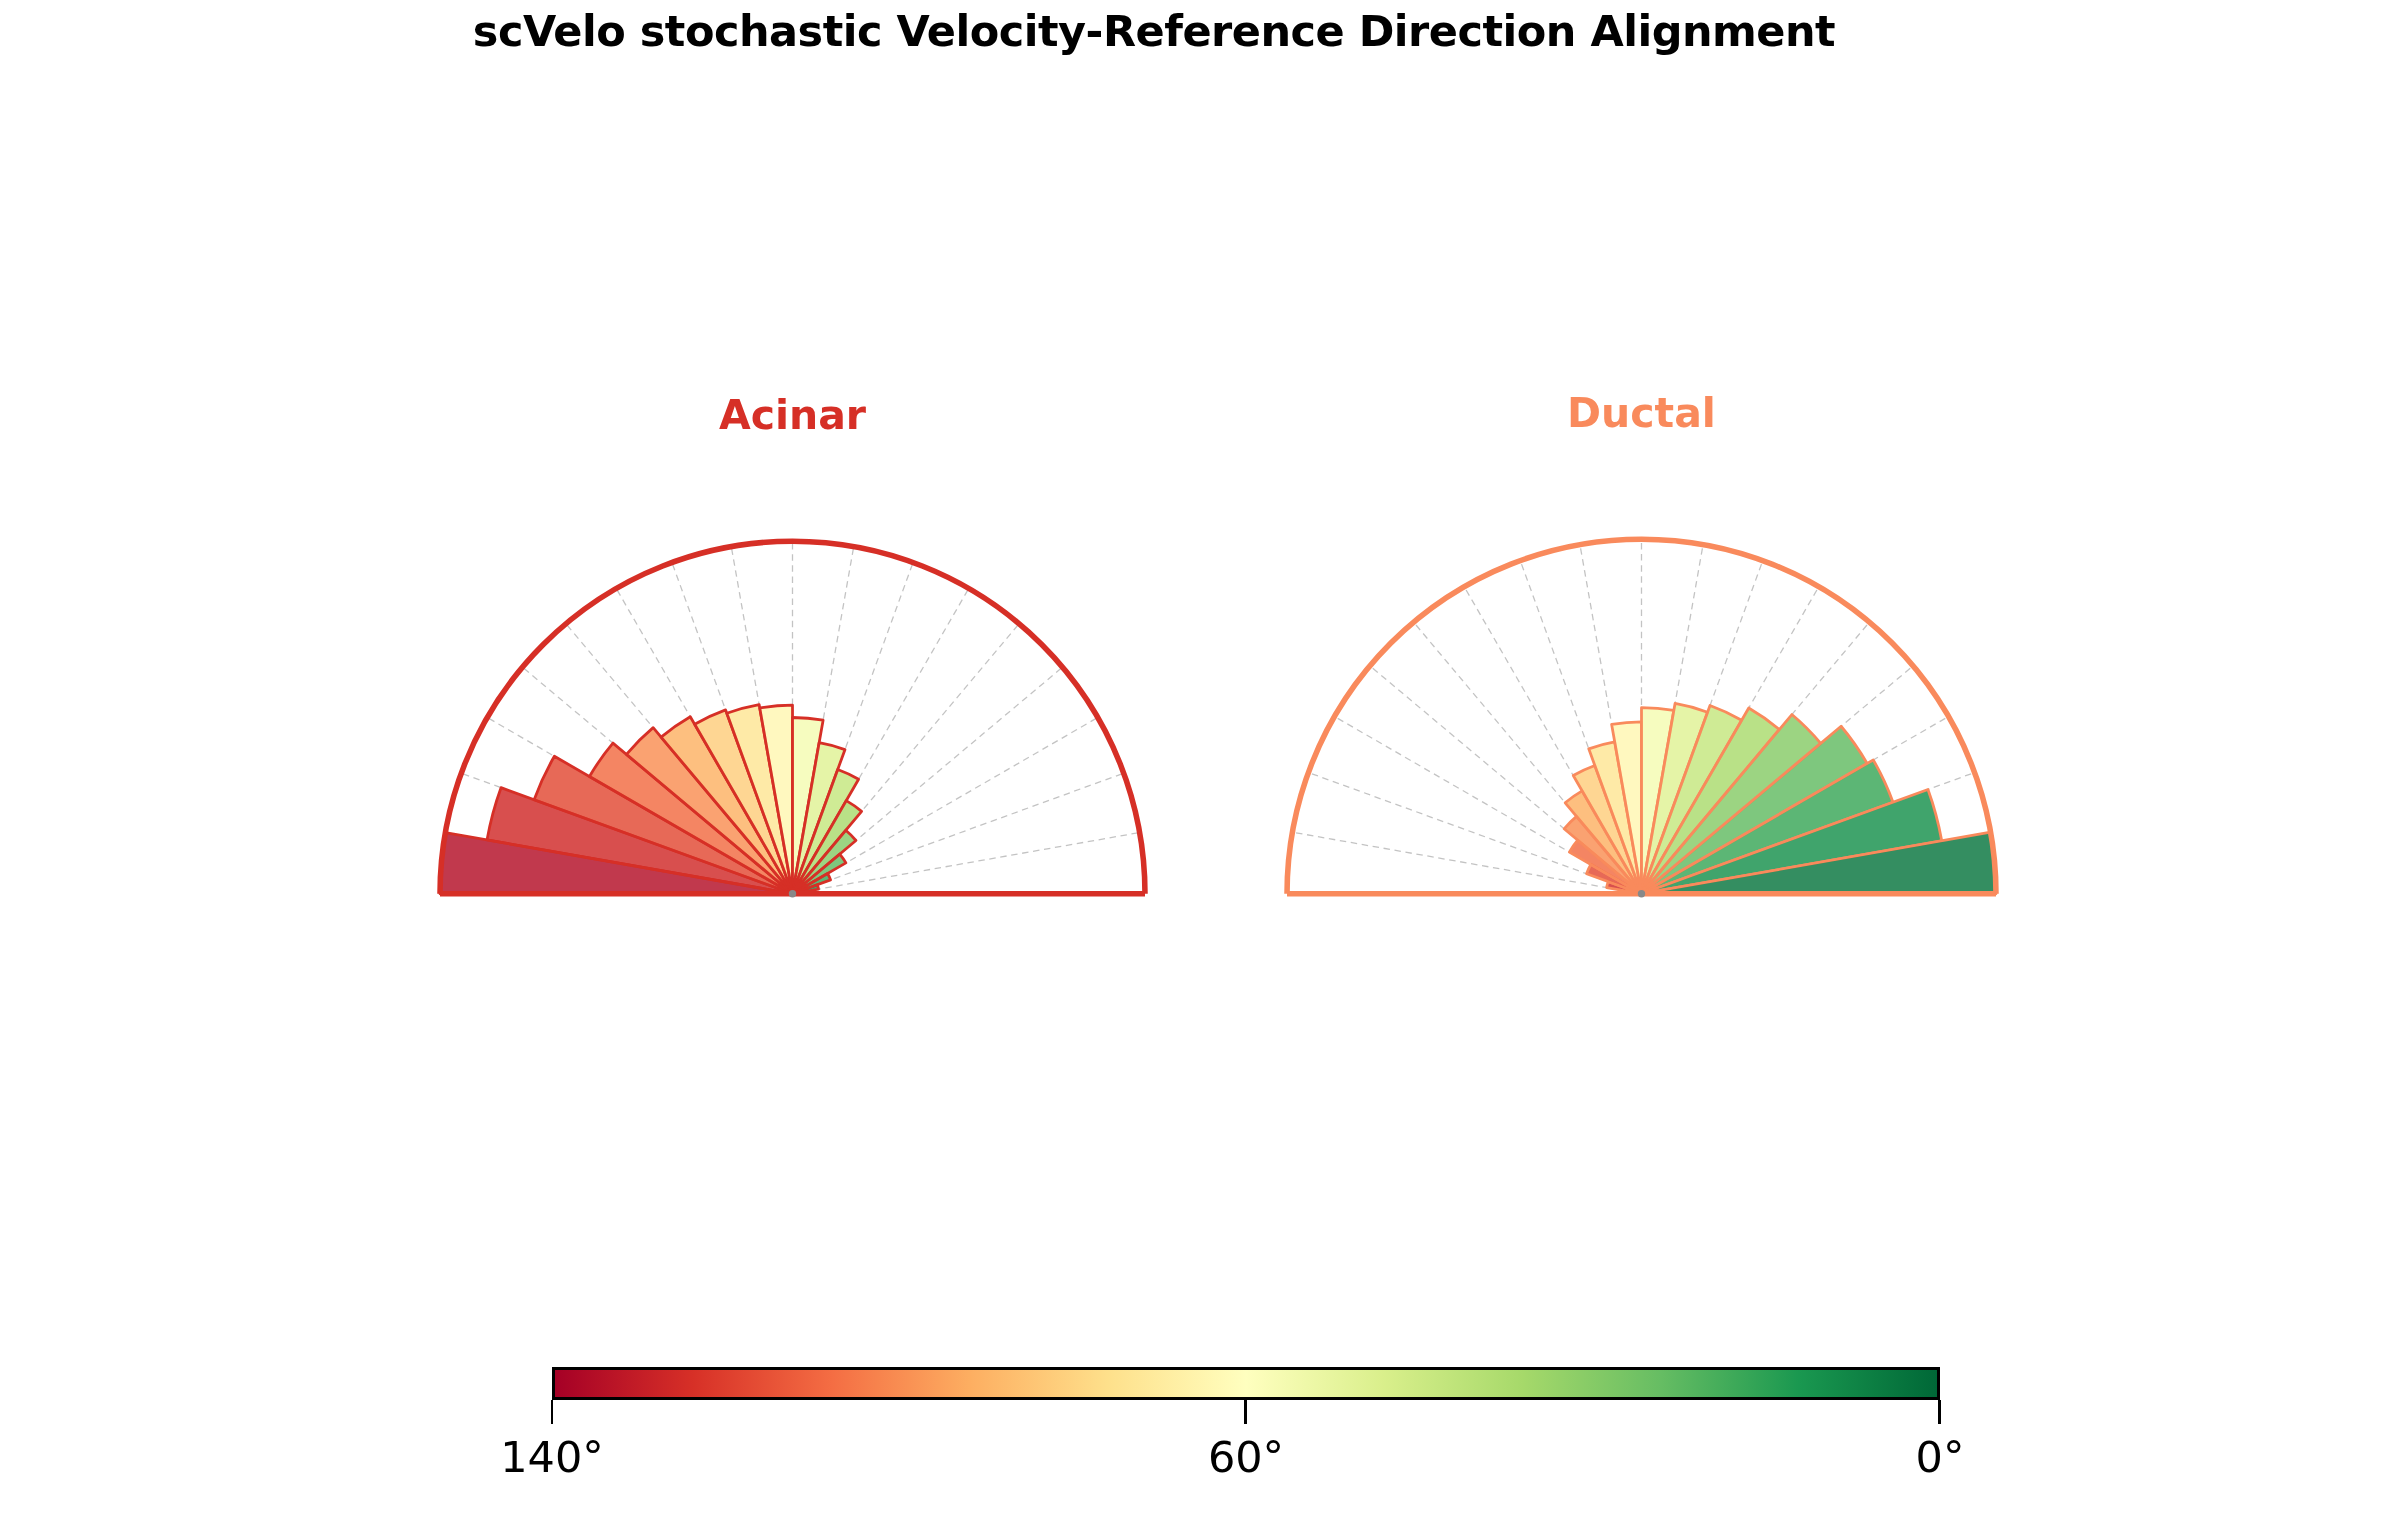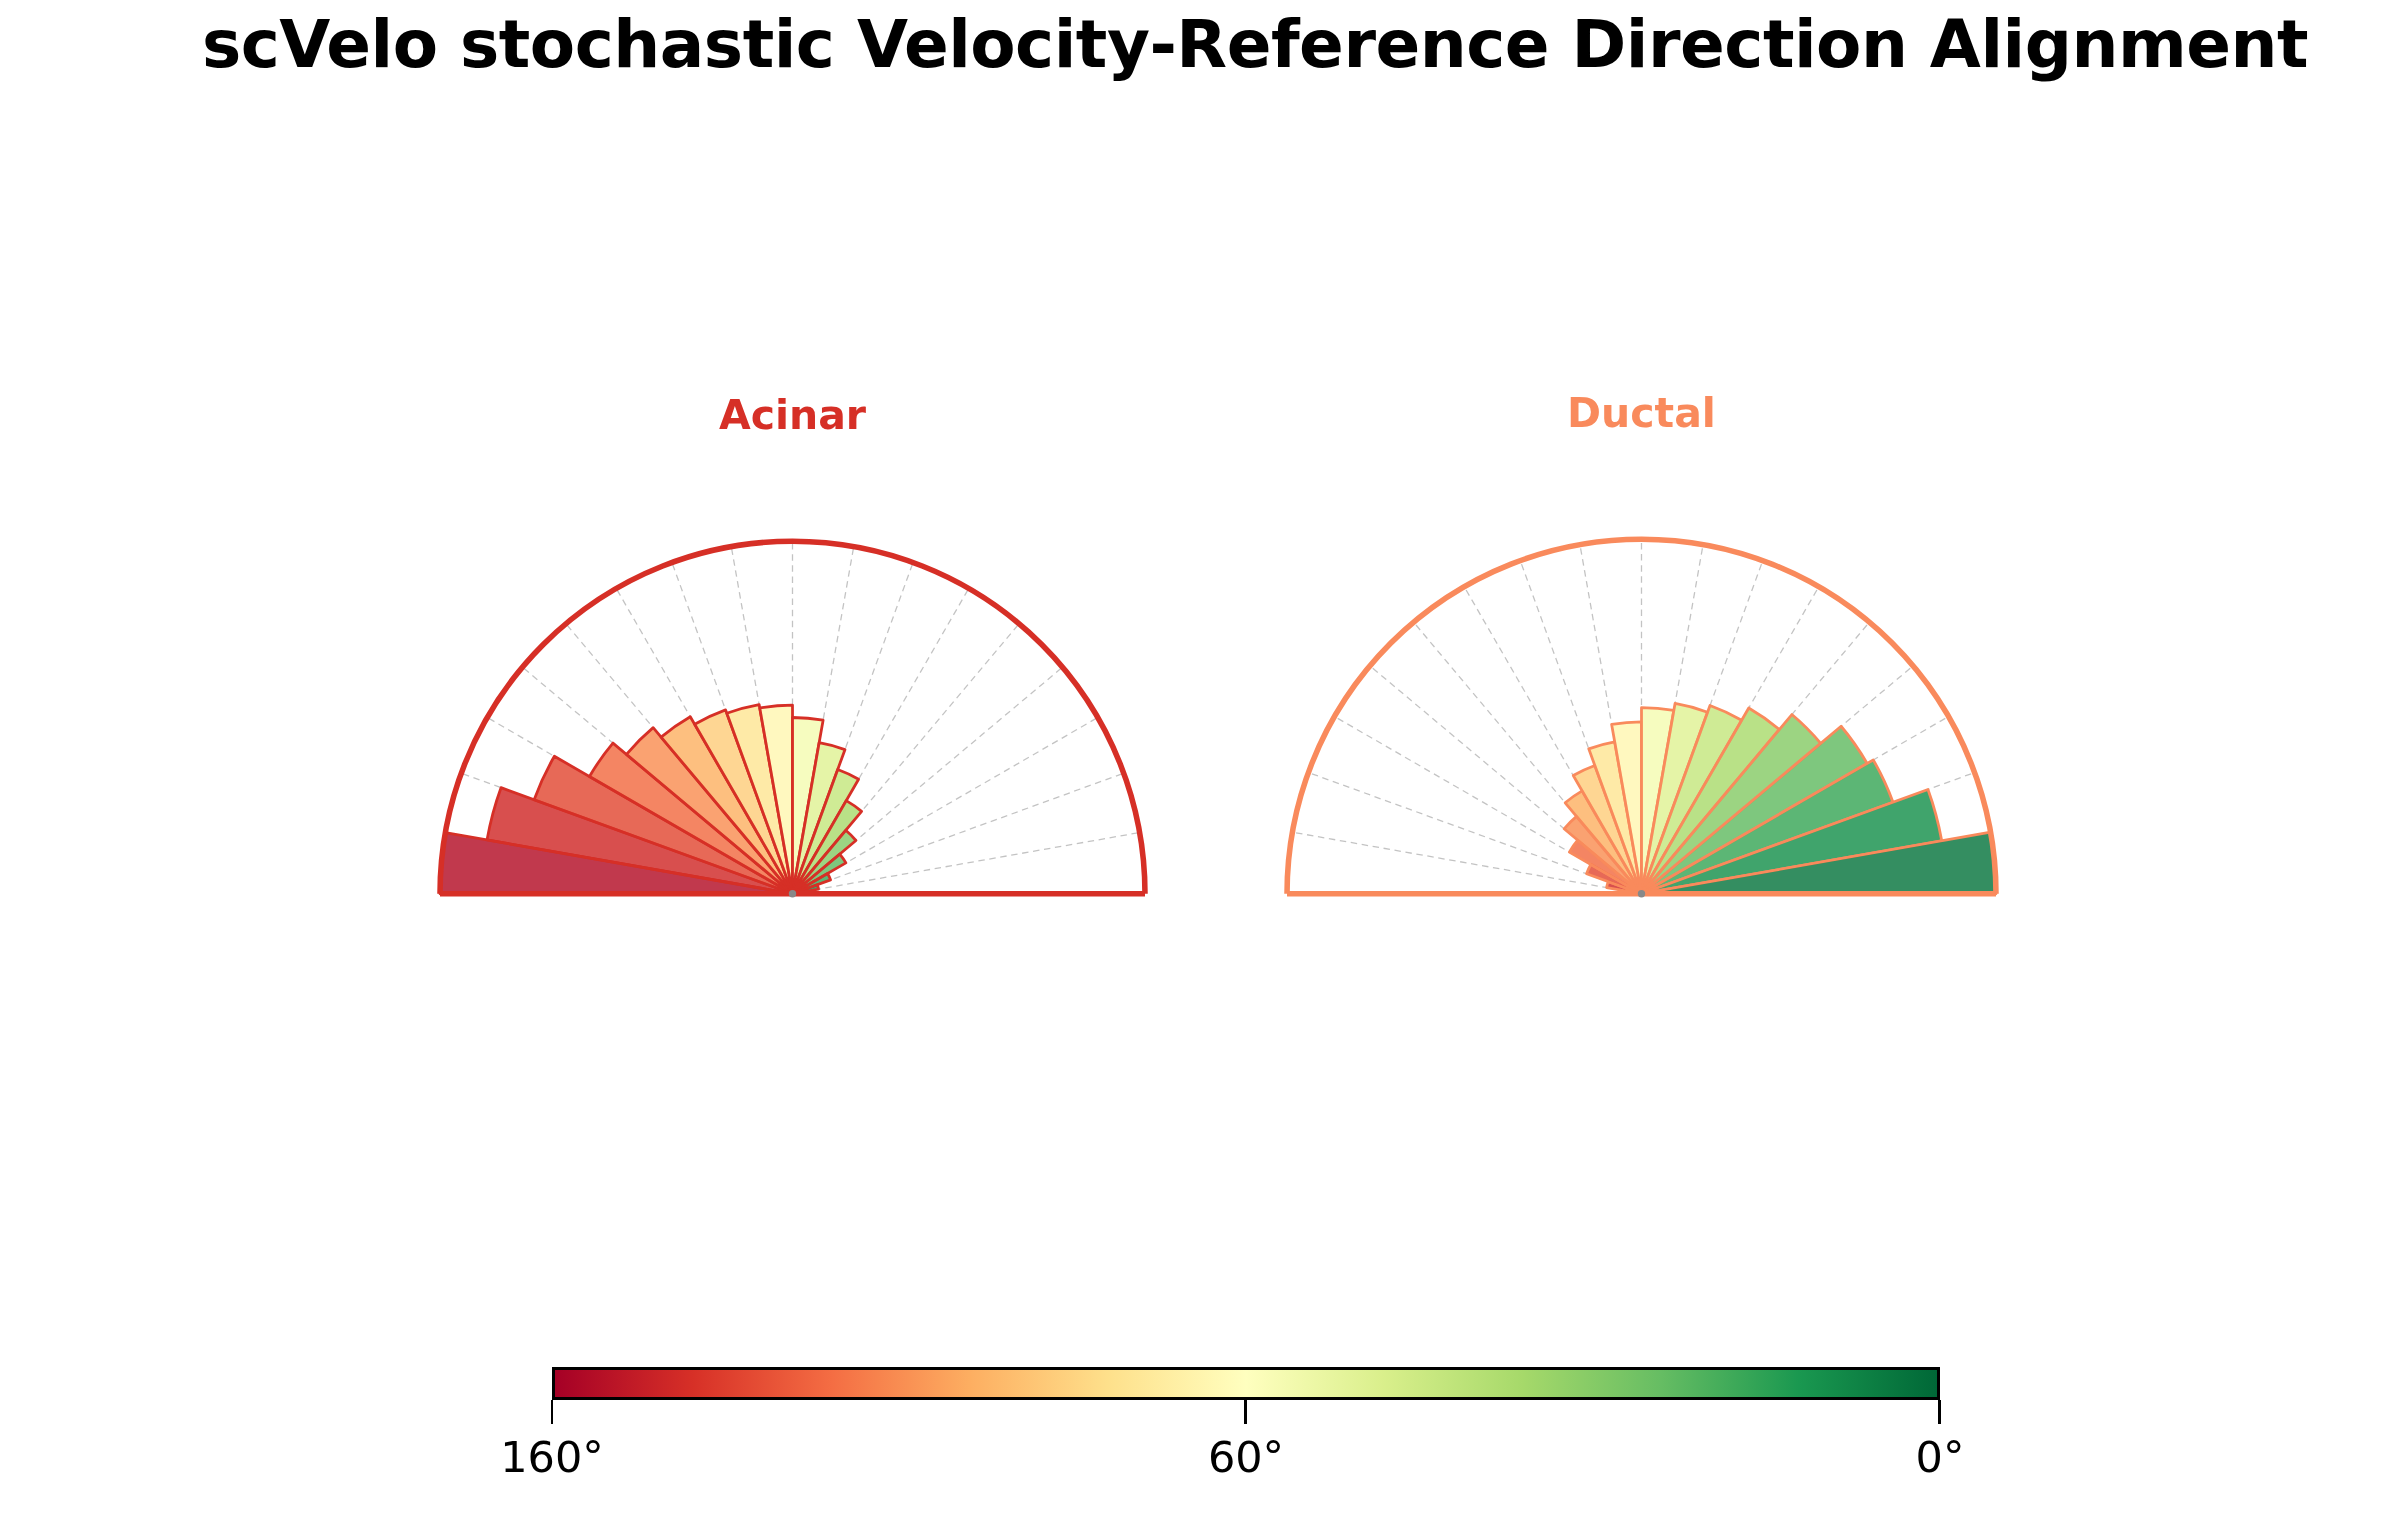--- a/index.html
+++ b/index.html
@@ -1,24 +1,24 @@
 <!DOCTYPE html>
 <html style="font-size:15px"><head>
 <meta charset="utf-8">
 <style>
   html,body{margin:0;padding:0;background:#ffffff;}
   body{width:2401px;height:1522px;font-family:"DejaVu Sans",sans-serif;overflow:hidden;}
   #figure{position:relative;width:2401px;height:1522px;background:#ffffff;}
 
   #fig-title{
     position:absolute; left:0; top:5.6px; width:2308px;
-    text-align:right;
+    text-align:center;
     font-family:"DejaVu Sans",sans-serif;
     font-weight:bold;
-    font-size:66px;
+    font-size:43px;
     letter-spacing:-0.5px;
     color:#000000;
     white-space:nowrap;
   }
 
   .panel{position:absolute;}
   .panel-title{
     position:absolute; left:0; width:100%;
     text-align:center;
     font-family:"DejaVu Sans",sans-serif;
@@ -135,21 +135,21 @@
         <path d="M 421 421 L 437.88 418.02 A 17.14 17.14 0 0 1 438.14 421.00 Z" fill="rgb(7,117,62)" fill-opacity="0.82" stroke="#D62F26" stroke-width="3" stroke-linejoin="round"></path>
         <path d="M 40.00 421.00 A 381 381 0 0 1 802.00 421.00" fill="none" stroke="#D62F26" stroke-width="6"></path>
         <line x1="40" y1="420.99999999999994" x2="802" y2="421" stroke="#D62F26" stroke-width="6"></line>
         <circle cx="421" cy="421" r="4" fill="#888888"></circle>
       </svg>
   </div>
 
   <div id="colorbar-wrap" style="left: 552px; top: 1367px; width: 1388px; height: 135px;">
     <div id="colorbar-grad" style="width: 1388px; height: 33px; background: linear-gradient(to right, rgb(165, 0, 38) 0%, rgb(215, 48, 39) 10%, rgb(244, 109, 67) 20%, rgb(253, 174, 97) 30%, rgb(254, 224, 139) 40%, rgb(255, 255, 191) 50%, rgb(217, 239, 139) 60%, rgb(166, 217, 106) 70%, rgb(102, 189, 99) 80%, rgb(26, 152, 80) 90%, rgb(0, 104, 55) 100%);"></div>
   <div class="cb-tick" style="left: -1.4px; top: 33px; height: 24px;"></div>
-      <div class="cb-label" style="left: 0px; top: 65px;">160°</div>
+      <div class="cb-label" style="left: 0px; top: 65px;">140°</div>
       <div class="cb-tick" style="left: 692px; top: 33px; height: 24px;"></div>
       <div class="cb-label" style="left: 694px; top: 65px;">60°</div>
       <div class="cb-tick" style="left: 1386px; top: 33px; height: 24px;"></div>
       <div class="cb-label" style="left: 1388px; top: 65px;">0°</div>
     </div>
 
 </div>
 
 
 </body></html>

